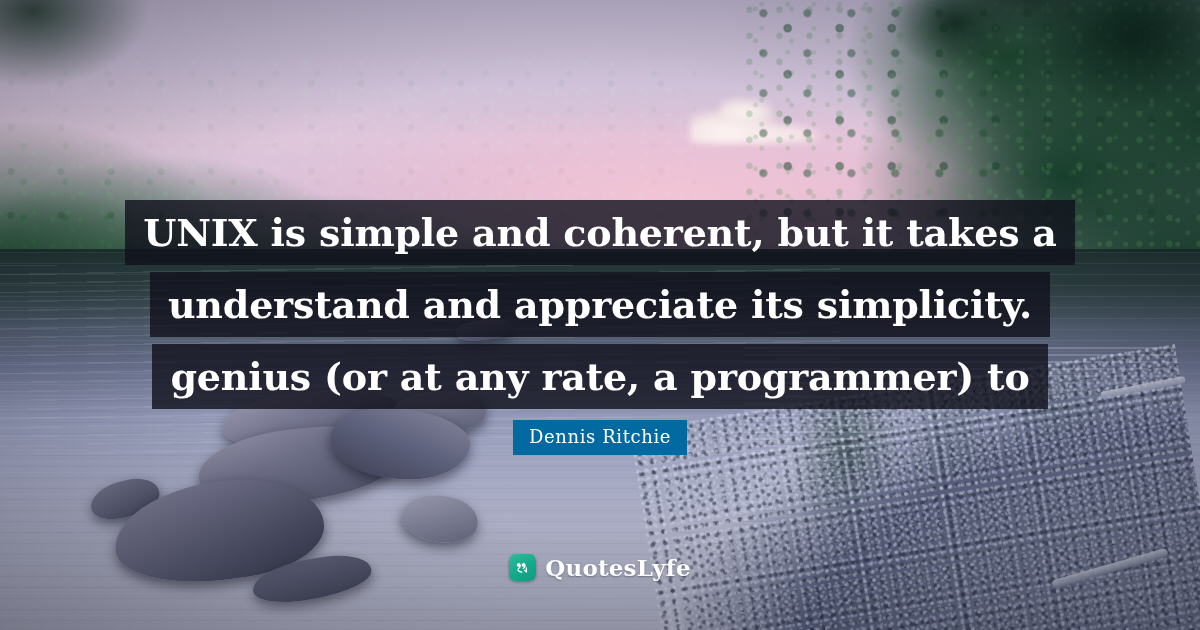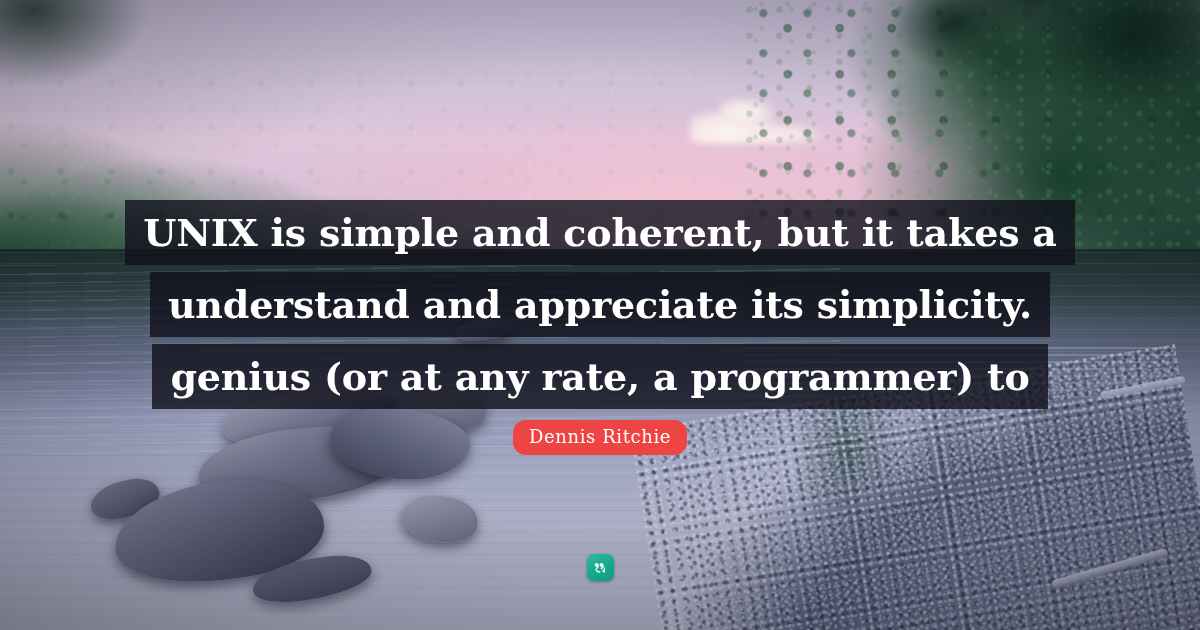--- a/index.html
+++ b/index.html
@@ -292,30 +292,29 @@
     margin: 0 0 7px 0;
     white-space: nowrap;
   }
 
   .author-wrap {
     position: absolute; left: 0; right: 0; top: 420px;
     display: flex; justify-content: center;
   }
   .author {
     display: inline-block;
-    background: #ef4444;
+    background: #0369a1;
     color: #ffffff;
     font-family: "DejaVu Serif", "Liberation Serif", serif;
     font-weight: 400;
     font-size: 18px;
     line-height: 1;
     letter-spacing: 0.6px;
     padding: 8px 16px 9px 16px;
     white-space: nowrap;
-    border-radius: 13px;
   }
 
   
   .brand {
     position: absolute; left: 0; right: 0; top: 554px;
     display: flex; align-items: center; justify-content: center; gap: 9px;
   }
   .brand-mark {
     width: 27px; height: 27px;
     border-radius: 7px;
@@ -399,16 +398,17 @@
     <div class="brand">
       <span class="brand-mark">
         <svg width="19" height="19" viewBox="0 0 24 24" aria-hidden="true">
           <path d="M4.2 3.2h13.2a2.6 2.6 0 0 1 2.6 2.6v8.6a2.6 2.6 0 0 1-2.6 2.6h-3.1l-3.3 3.4v-3.4H4.2a2.6 2.6 0 0 1-2.6-2.6V5.8A2.6 2.6 0 0 1 4.2 3.2z" fill="none"></path>
           <path d="M7.4 6.2c-1.5 0-2.6 1.1-2.6 2.5 0 1.3 1 2.3 2.3 2.3.25 0 .5-.04.72-.12-.25.9-.95 1.6-1.86 1.95l.62 1.3c1.93-.62 3.28-2.3 3.28-4.45 0-2.05-1.05-3.48-2.48-3.48z" fill="#ffffff"></path>
           <path d="M13.5 6.2c-1.5 0-2.6 1.1-2.6 2.5 0 1.3 1 2.3 2.3 2.3.25 0 .5-.04.72-.12-.25.9-.95 1.6-1.86 1.95l.62 1.3c1.93-.62 3.28-2.3 3.28-4.45 0-2.05-1.05-3.48-2.46-3.48z" fill="#ffffff"></path>
           <path d="M16.9 12.4v5.3l-2.0-1.9" fill="none" stroke="#ffffff" stroke-width="1.7" stroke-linecap="round" stroke-linejoin="round"></path>
           <path d="M6.1 14.9c1.1 1.8 3.1 2.9 5.2 2.9" fill="none" stroke="#ffffff" stroke-width="1.6" stroke-linecap="round"></path>
         </svg>
       </span>
+      <span class="brand-name">QuotesLyfe</span>
     </div>
 
   </div>
 </div>
 
 </body></html>

